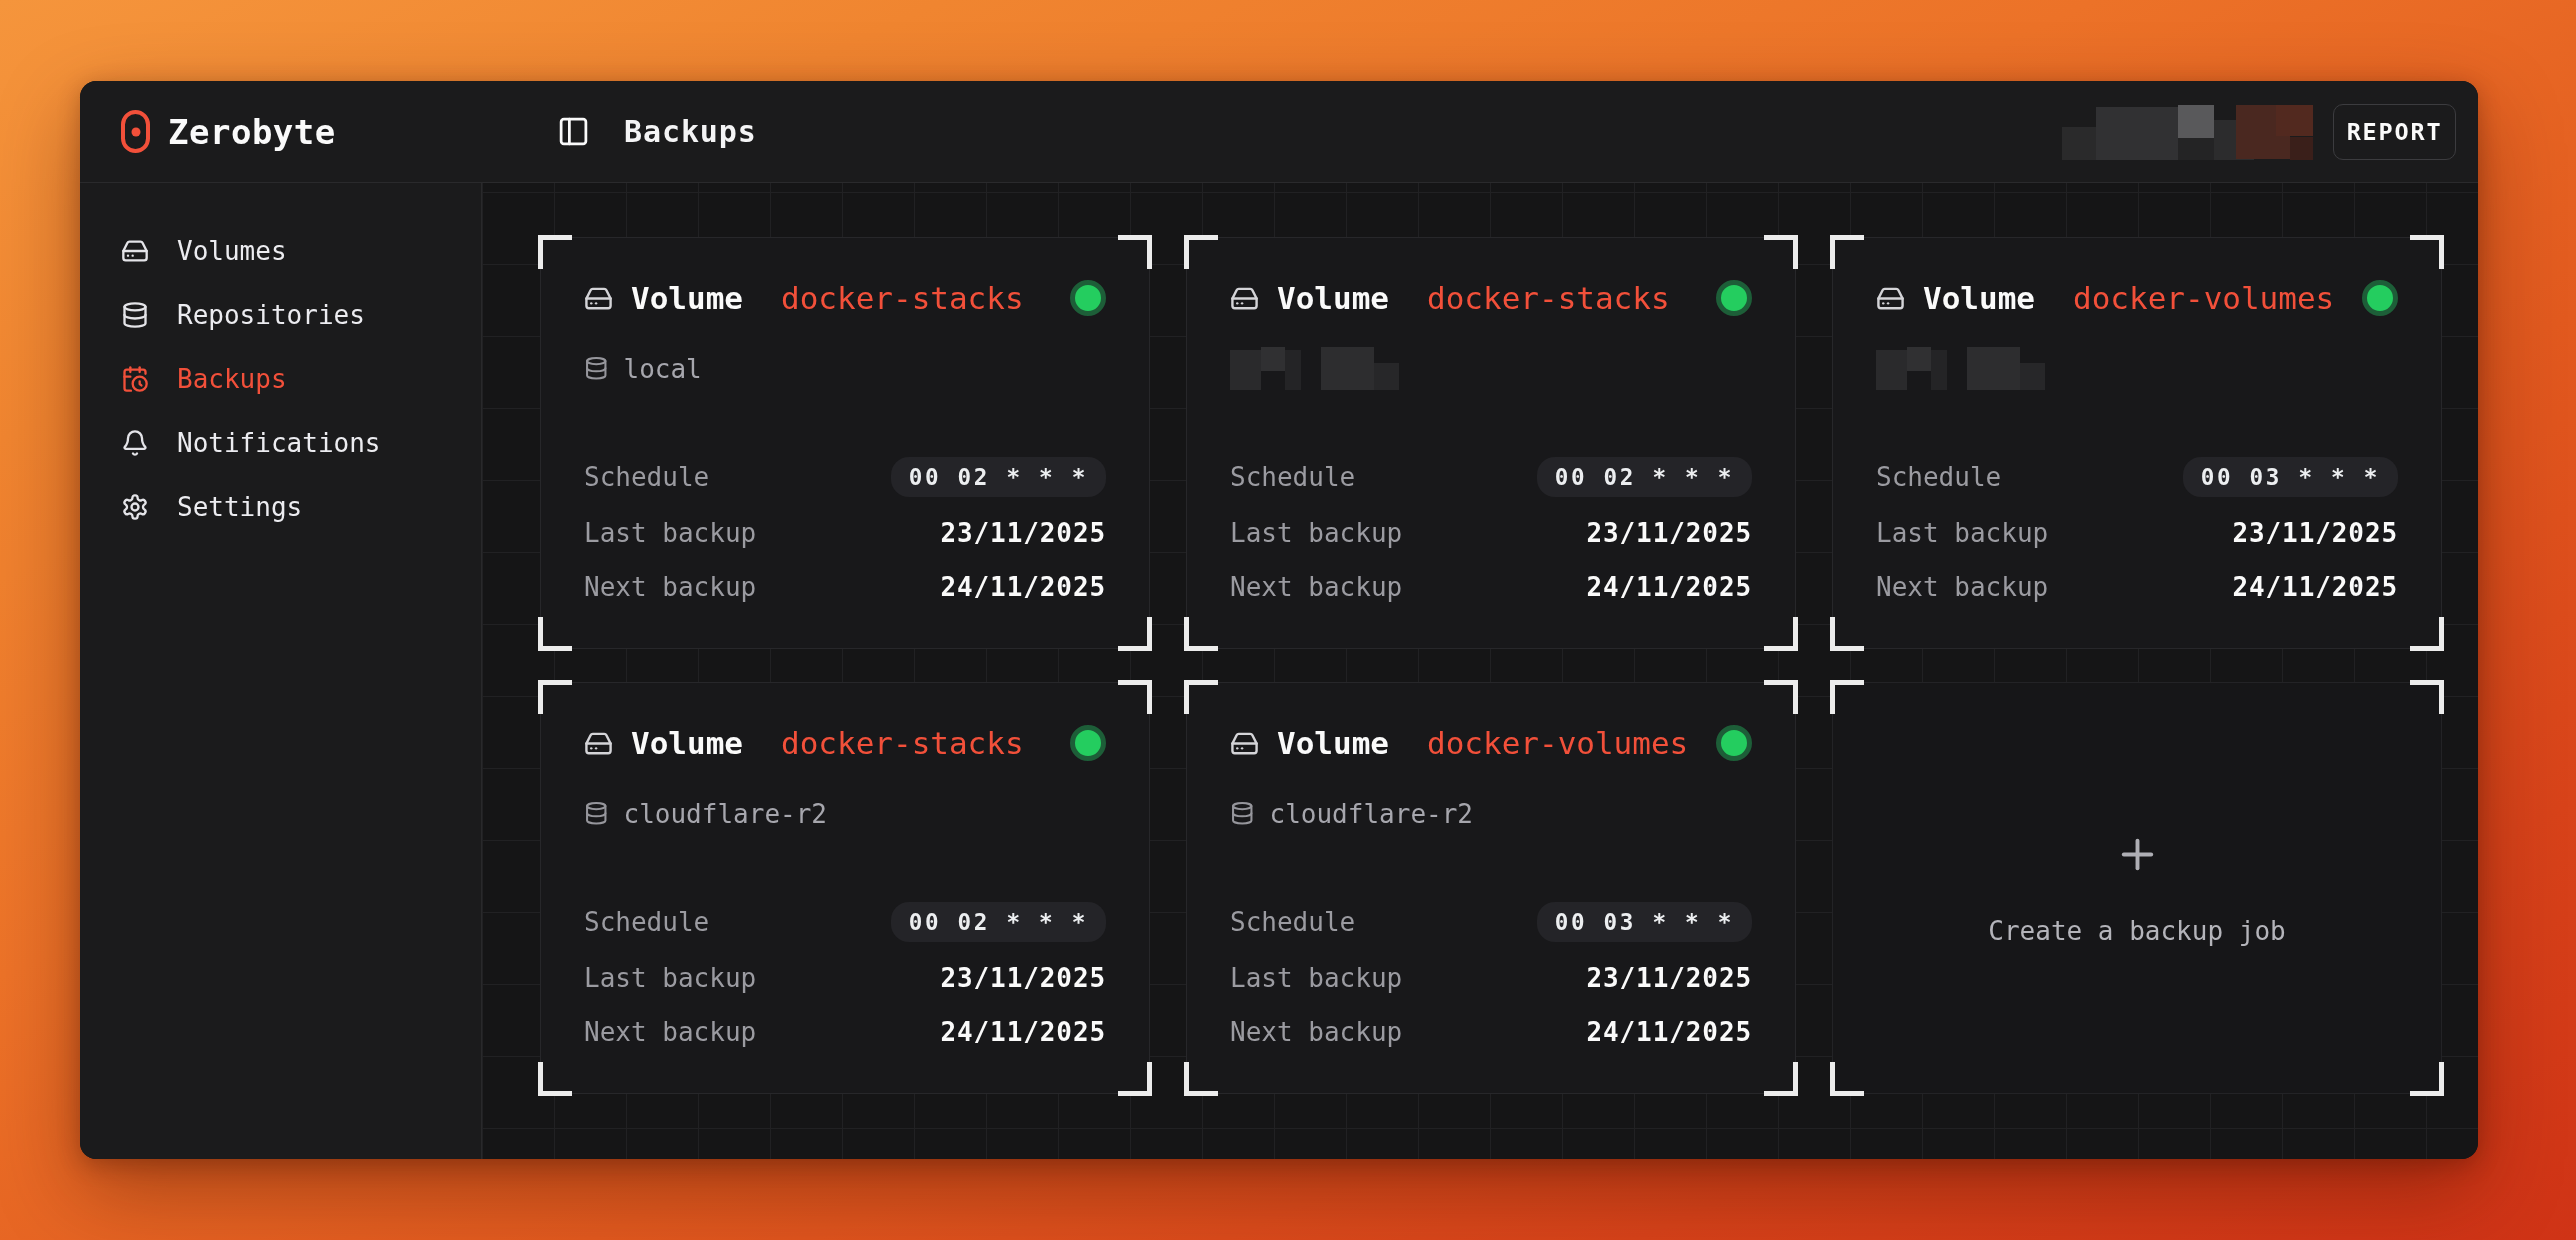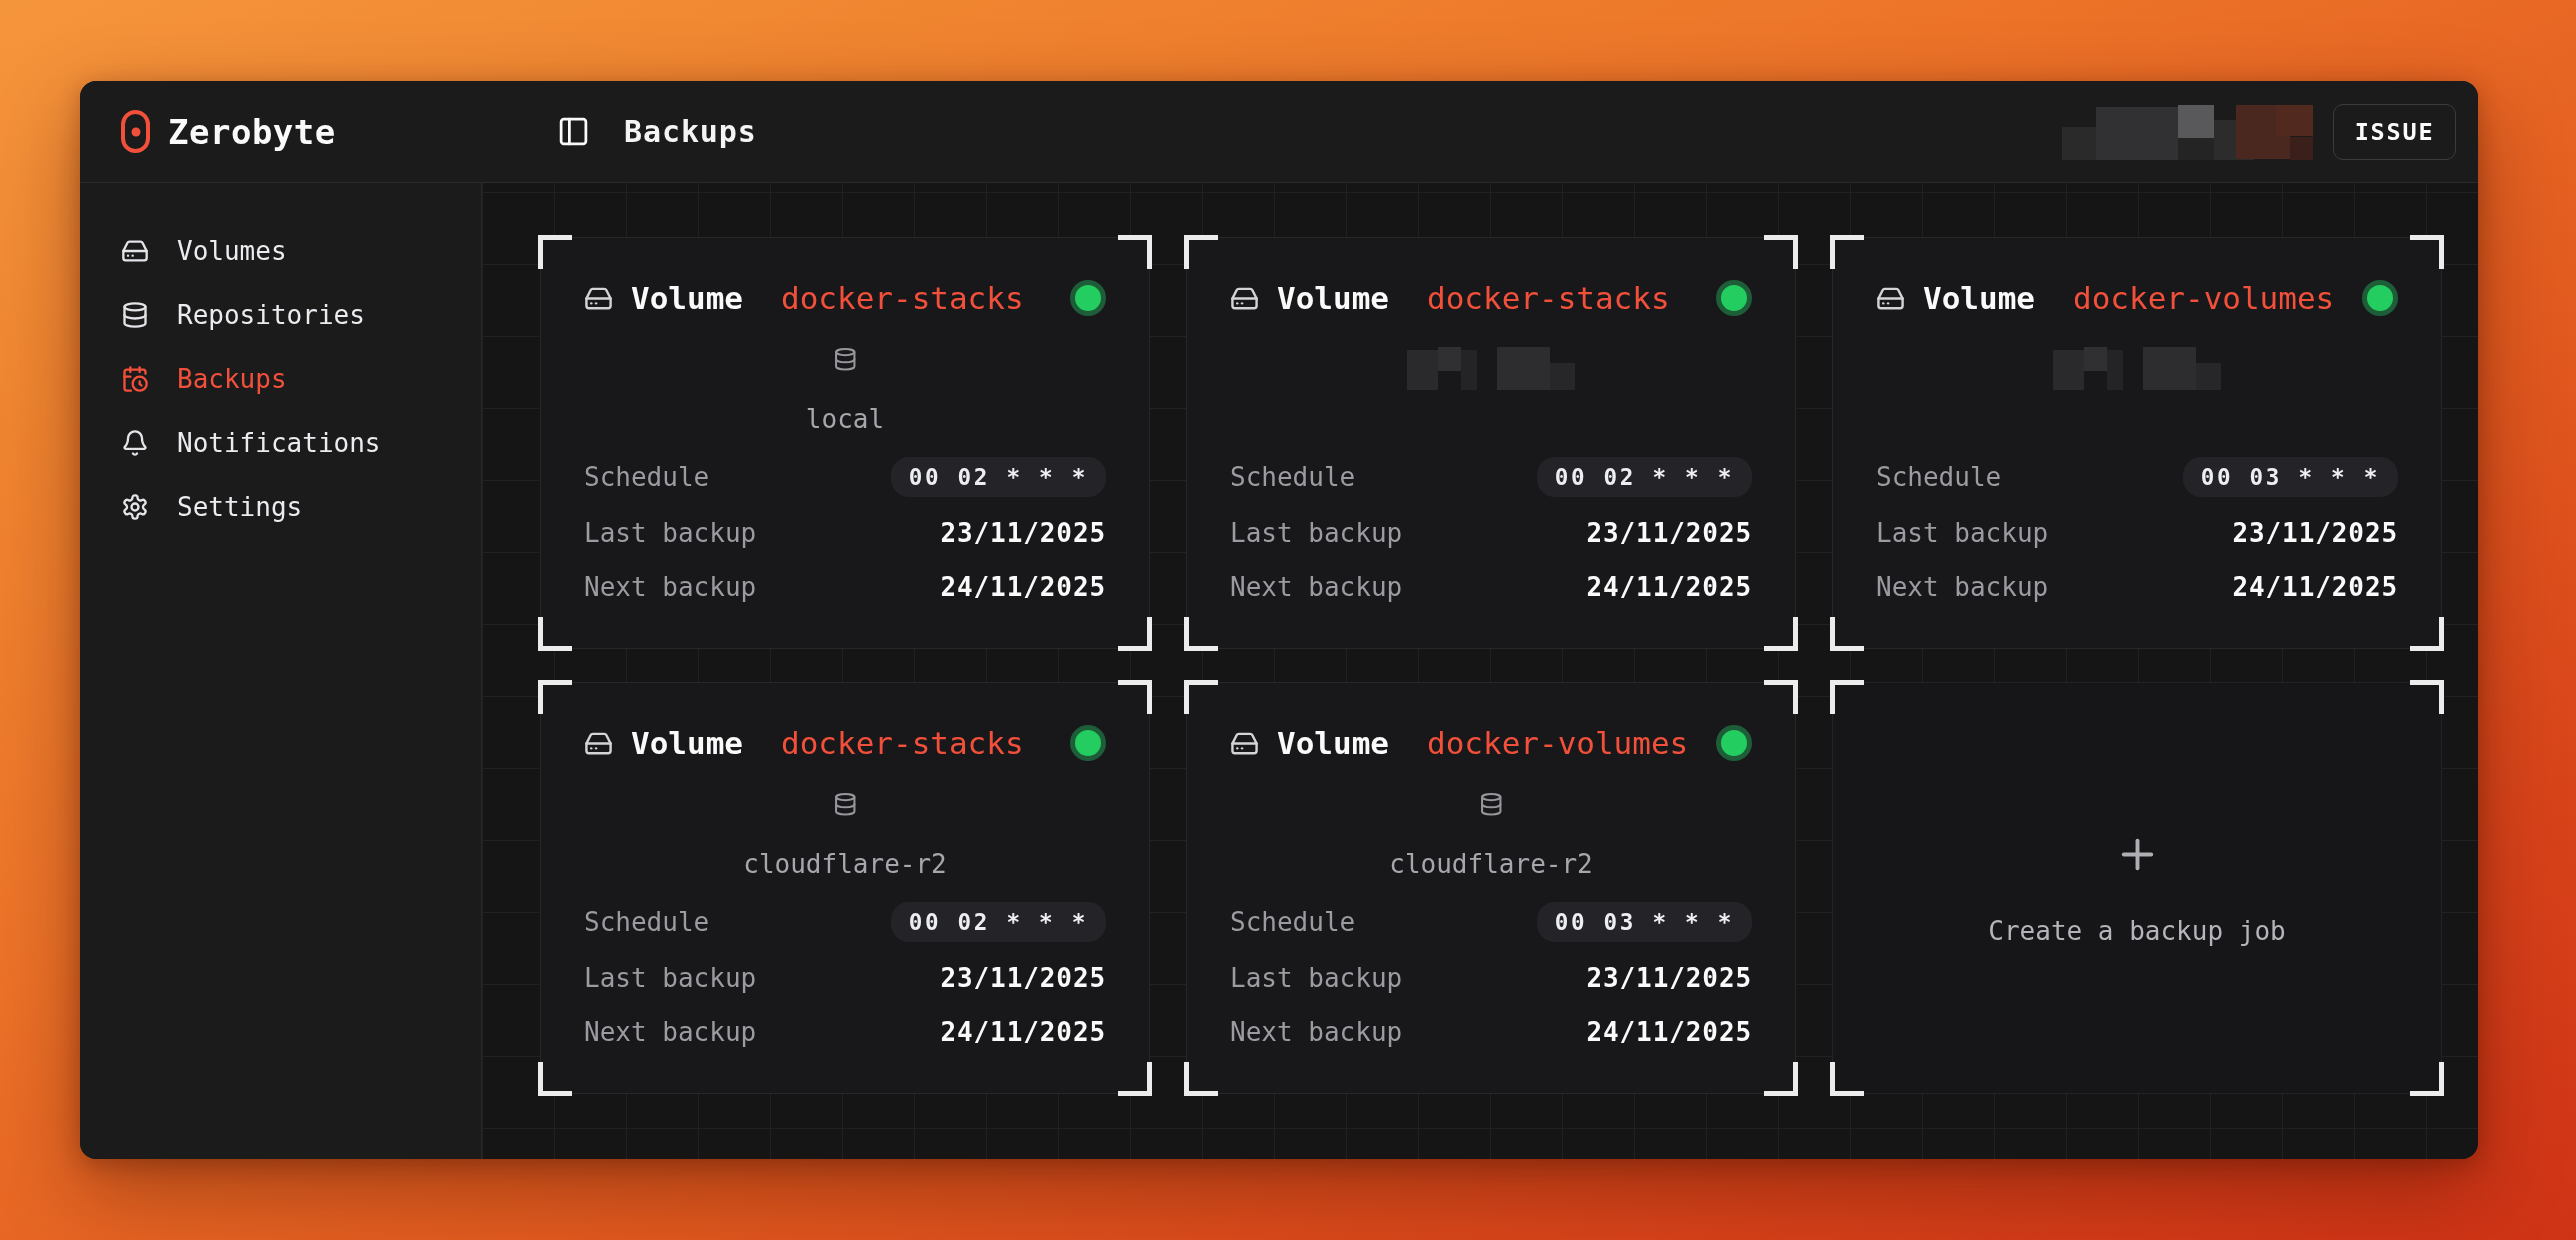--- a/index.html
+++ b/index.html
@@ -54,22 +54,22 @@
   .bk.tl { left:-2.7px; top:-2.7px;  border-left:5.4px solid #ececec; border-top:5.4px solid #ececec; }
   .bk.tr { right:-2.7px; top:-2.7px; border-right:5.4px solid #ececec; border-top:5.4px solid #ececec; }
   .bk.bl { left:-2.7px; bottom:-2.7px; border-left:5.4px solid #ececec; border-bottom:5.4px solid #ececec; }
   .bk.br { right:-2.7px; bottom:-2.7px; border-right:5.4px solid #ececec; border-bottom:5.4px solid #ececec; }
   .card-head { display:flex; align-items:center; gap:18px; }
   .card-head .hd-icon { color:#d4d4d8; }
   .vol-label { font-size:31px; font-weight:bold; color:#fafafa; }
   .vol-name { font-size:31px; font-weight:normal; color:#f2503a;margin-left:20px; }
   .status-dot { margin-left:auto; width:36px; height:36px; border-radius:50%;
     background:#24cd5f; border:5.4px solid #1d5e38; }
-  .repo-row { margin-top:31px; display:flex; align-items:center; gap:32px;
-    color:#a6a6ad; font-size:26px; min-height:43px;flex-direction:column; }
+  .repo-row { margin-top:31px; display:flex; align-items:center; gap:15px;
+    color:#a6a6ad; font-size:26px; min-height:43px; }
   .repo-row .db-icon { color:#96969c; }
   .mosaic-sm { display:flex; align-items:flex-end; gap:0; }
   .mosaic-sm span { display:inline-block; }
   .info-rows { margin-top:auto; display:flex; flex-direction:column; gap:16.3px; }
   .info-row { display:flex; align-items:center; justify-content:space-between; min-height:38px; }
   .info-label { color:#9b9ba1; font-size:26px; }
   .chip { background:#242428; border-radius:18px; padding:7.2px 18px; color:#eceef0;
     font-size:22.6px; font-weight:bold; letter-spacing:2.7px; }
   .date-val { color:#fafafa; font-size:26px; font-weight:bold; letter-spacing:0.9px; }
   .create-card { position:relative; background:#161618; border:0.9px solid #232326;
@@ -101,21 +101,21 @@
       <div class="mosaic">
         <div style="left:0;top:23.5px;width:58px;height:33px;background:#2a2a2b;"></div>
         <div style="left:34px;top:3.6px;width:82px;height:53px;background:#313133;"></div>
         <div style="left:116px;top:1.8px;width:36px;height:33px;background:#59595b;"></div>
         <div style="left:116px;top:34px;width:56px;height:22px;background:#242425;"></div>
         <div style="left:152px;top:16.3px;width:40px;height:40px;background:#2c2c2d;"></div>
         <div style="left:174px;top:1.8px;width:54px;height:54px;background:#4a2820;"></div>
         <div style="left:214px;top:1.8px;width:37px;height:31px;background:#52291f;"></div>
         <div style="left:228px;top:33px;width:22.6px;height:23.5px;background:#3a1f1a;"></div>
       </div>
-      <button class="btn btn-logout">ISSUE</button>
+      <button class="btn btn-logout">REPORT</button>
     </div>
   </div>
 
   <div class="body-row">
     <nav class="sidebar" id="sidebar">
         <div class="nav-item">
     <span class="icon nav-icon">
             <svg width="28" height="28" viewBox="0 0 24 24" fill="none" stroke="currentColor" stroke-width="2" stroke-linecap="round" stroke-linejoin="round">
               <line x1="22" x2="2" y1="12" y2="12"></line>
               <path d="M5.45 5.11 2 12v6a2 2 0 0 0 2 2h16a2 2 0 0 0 2-2v-6l-3.45-6.89A2 2 0 0 0 16.76 4H7.24a2 2 0 0 0-1.79 1.11z"></path>

